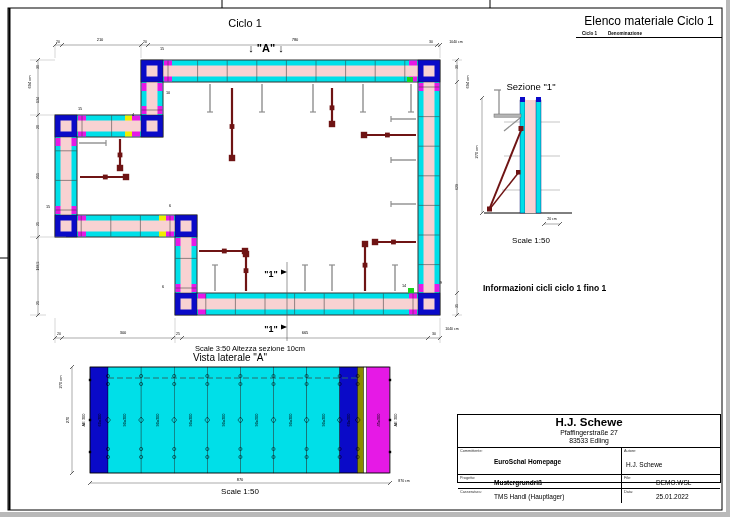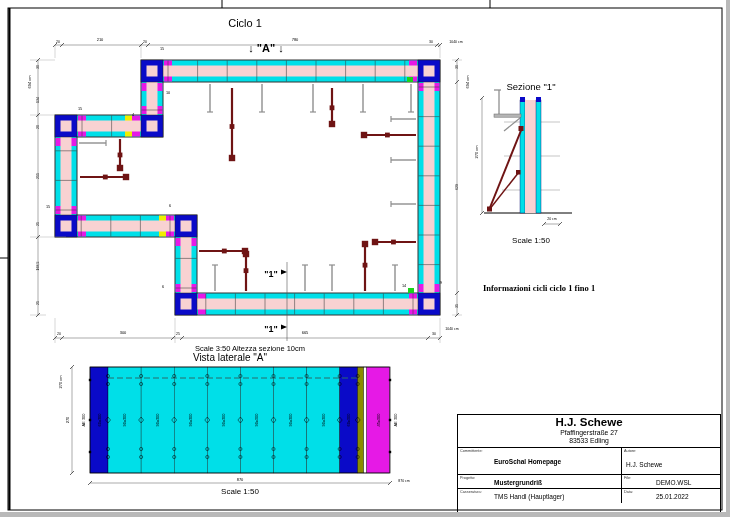--- a/index.html
+++ b/index.html
@@ -15,25 +15,25 @@
   .vista-title{left:130px;top:352px;width:200px;font-size:10px;}
   .vista-scale{left:150px;top:487px;width:180px;font-size:8px;}
   
   .mat{left:576px;top:14px;width:146px;}
   .mat .t{font-size:12px;text-align:center;margin-bottom:3px;white-space:nowrap;}
   .mat .hdr{display:flex;font-size:4.6px;font-weight:bold;border-bottom:.7px solid #000;padding-bottom:1px;}
   .mat .hdr .c1{width:22px;text-align:left;padding-left:6px;}
   .mat .nm{margin-left:4px;}
   
   .info{left:483px;top:283px;width:178px;}
-  .info .t{font-size:8.5px;font-weight:bold;margin-bottom:1px;white-space:nowrap;font-family:Liberation Serif, serif;}
+  .info .t{font-size:8.5px;font-weight:bold;margin-bottom:1px;white-space:nowrap;}
   
   .notes{left:400px;top:387px;width:320px;text-align:right;font-size:4.4px;line-height:5.4px;}
   
-  .tb{left:457px;top:414px;width:264px;height:103px;border:1px solid #000;box-sizing:border-box;}
+  .tb{left:457px;top:414px;width:264px;height:69px;border:1px solid #000;box-sizing:border-box;}
   .tb .co{height:33px;border-bottom:1px solid #000;text-align:center;box-sizing:border-box;padding-top:1px;}
   .tb .co .n{font-size:11.5px;font-weight:bold;line-height:13px;}
   .tb .co .a{font-size:6.8px;line-height:8px;}
   .tb .grid{position:relative;height:56px;}
   .tb .cell{position:absolute;box-sizing:border-box;border-bottom:1px solid #000;}
   .tb .lab{position:absolute;left:2px;top:1px;font-size:3.8px;color:#333;}
   .tb .val{position:absolute;font-size:6.5px;white-space:nowrap;}
   .tb .b{font-weight:bold;}
 </style>
 </head>
@@ -397,20 +397,28 @@
       </g>
   </svg>
 
   <div class="abs ctr plan-title">Ciclo 1</div>
   <div class="abs ctr sez-title">Sezione "1"</div>
   <div class="abs ctr sez-scale">Scale 1:50</div>
   <div class="abs ctr plan-scale">Scale 3:50   Altezza sezione 10cm</div>
   <div class="abs ctr vista-title">Vista laterale "A"</div>
   <div class="abs ctr vista-scale">Scale 1:50</div>
 
+  <div class="abs mat">
+    <div class="t">Elenco materiale  Ciclo 1</div>
+    <div class="hdr">
+      <span class="c1">Ciclo 1</span>
+      <span class="nm">Denominazione</span>
+    </div>
+    <div id="mat-body"></div>
+  </div>
 
   <div class="abs info">
     <div class="t">Informazioni cicli  ciclo 1 fino 1</div>
     <div id="info-body"></div>
   </div>
 
   <div class="abs notes" id="notes"></div>
 
   <div class="abs tb">
     <div class="co">

